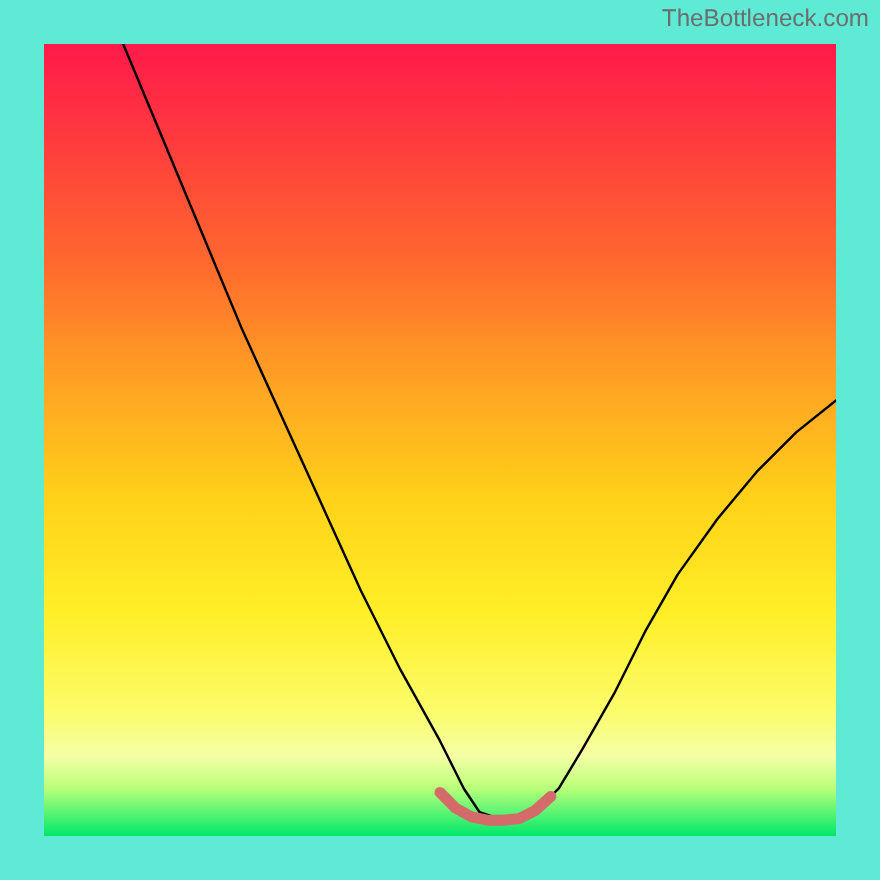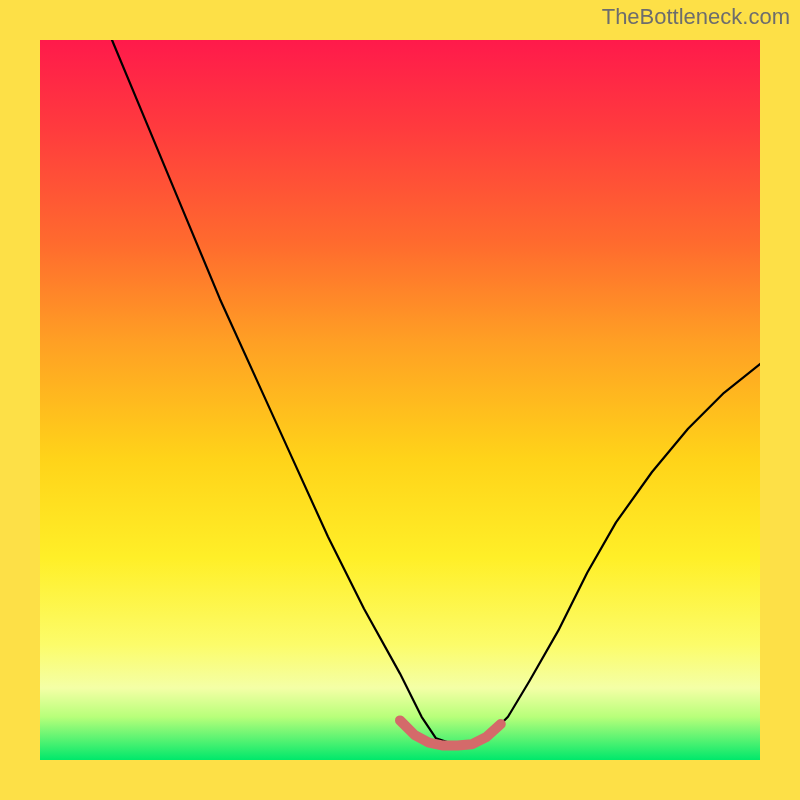--- a/index.html
+++ b/index.html
@@ -8,21 +8,21 @@
     width: 800px;
     height: 800px;
     background: #000;
     overflow: hidden;
     font-family: Arial, Helvetica, sans-serif;
   }
   .stage {
     position: relative;
     width: 800px;
     height: 800px;
-    background: #fde047;
+    background: #5eead4;
   }
   .plot {
     position: absolute;
     left: 40px;
     top: 40px;
     width: 720px;
     height: 720px;
     overflow: hidden;
   }
   .gradient {

